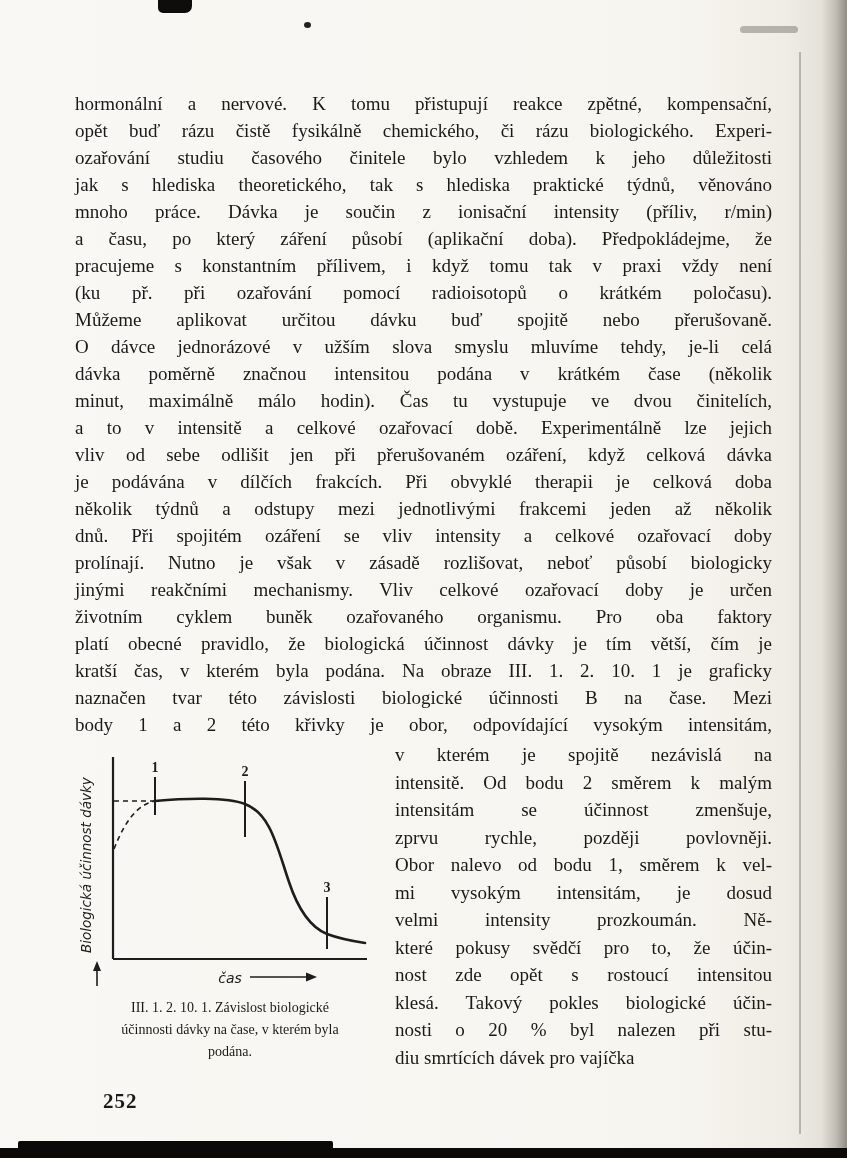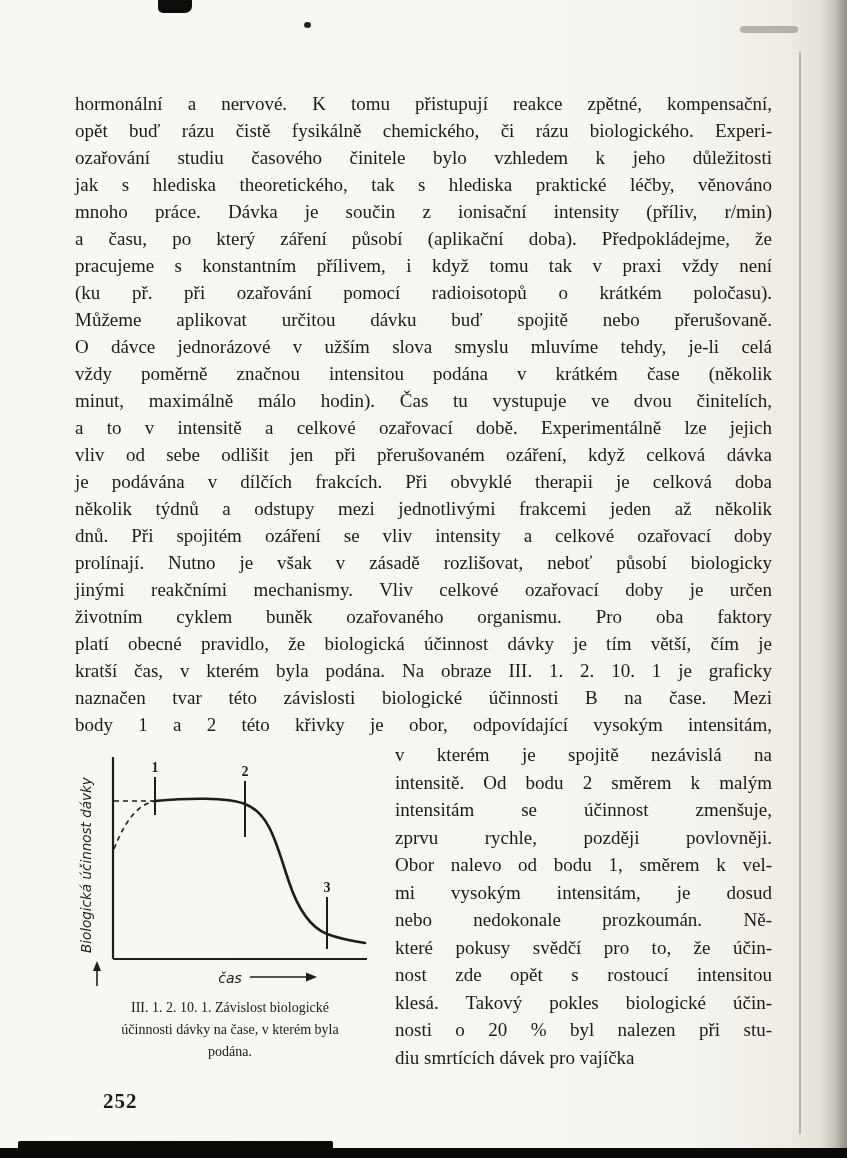--- a/index.html
+++ b/index.html
@@ -45,28 +45,28 @@
 <body>
 
 <div class="page">
 
   <div class="content">
 
     <div class="main-text">
         <div class="tline">hormonální a nervové. K tomu přistupují reakce zpětné, kompensační,</div>
         <div class="tline">opět buď rázu čistě fysikálně chemického, či rázu biologického. Experi-</div>
         <div class="tline">ozařování studiu časového činitele bylo vzhledem k jeho důležitosti</div>
-        <div class="tline">jak s hlediska theoretického, tak s hlediska praktické léčby, věnováno</div>
+        <div class="tline">jak s hlediska theoretického, tak s hlediska praktické týdnů, věnováno</div>
         <div class="tline">mnoho práce. Dávka je součin z ionisační intensity (příliv, r/min)</div>
         <div class="tline">a času, po který záření působí (aplikační doba). Předpokládejme, že</div>
         <div class="tline">pracujeme s konstantním přílivem, i když tomu tak v praxi vždy není</div>
         <div class="tline">(ku př. při ozařování pomocí radioisotopů o krátkém poločasu).</div>
         <div class="tline">Můžeme aplikovat určitou dávku buď spojitě nebo přerušovaně.</div>
         <div class="tline">O dávce jednorázové v užším slova smyslu mluvíme tehdy, je-li celá</div>
-        <div class="tline">vždy poměrně značnou intensitou podána v krátkém čase (několik</div>
+        <div class="tline">dávka poměrně značnou intensitou podána v krátkém čase (několik</div>
         <div class="tline">minut, maximálně málo hodin). Čas tu vystupuje ve dvou činitelích,</div>
         <div class="tline">a to v intensitě a celkové ozařovací době. Experimentálně lze jejich</div>
         <div class="tline">vliv od sebe odlišit jen při přerušovaném ozáření, když celková dávka</div>
         <div class="tline">je podávána v dílčích frakcích. Při obvyklé therapii je celková doba</div>
         <div class="tline">několik týdnů a odstupy mezi jednotlivými frakcemi jeden až několik</div>
         <div class="tline">dnů. Při spojitém ozáření se vliv intensity a celkové ozařovací doby</div>
         <div class="tline">prolínají. Nutno je však v zásadě rozlišovat, neboť působí biologicky</div>
         <div class="tline">jinými reakčními mechanismy. Vliv celkové ozařovací doby je určen</div>
         <div class="tline">životním cyklem buněk ozařovaného organismu. Pro oba faktory</div>
         <div class="tline">platí obecné pravidlo, že biologická účinnost dávky je tím větší, čím je</div>
@@ -122,21 +122,21 @@
           </figcaption>
       </figure>
 
       <div class="wrap-text">
           <div class="tline">v kterém je spojitě nezávislá na</div>
           <div class="tline">intensitě. Od bodu 2 směrem k malým</div>
           <div class="tline">intensitám se účinnost zmenšuje,</div>
           <div class="tline">zprvu rychle, později povlovněji.</div>
           <div class="tline">Obor nalevo od bodu 1, směrem k vel-</div>
           <div class="tline">mi vysokým intensitám, je dosud</div>
-          <div class="tline">nebo nedokonale prozkoumán. Ně-</div>
+          <div class="tline">velmi intensity prozkoumán. Ně-</div>
           <div class="tline">které pokusy svědčí pro to, že účin-</div>
           <div class="tline">nost zde opět s rostoucí intensitou</div>
           <div class="tline">klesá. Takový pokles biologické účin-</div>
           <div class="tline">nosti o 20 % byl nalezen při stu-</div>
           <div class="tline">diu smrtících dávek pro vajíčka</div>
         </div>
 
     </div>
 
     <div class="page-number">252</div>

